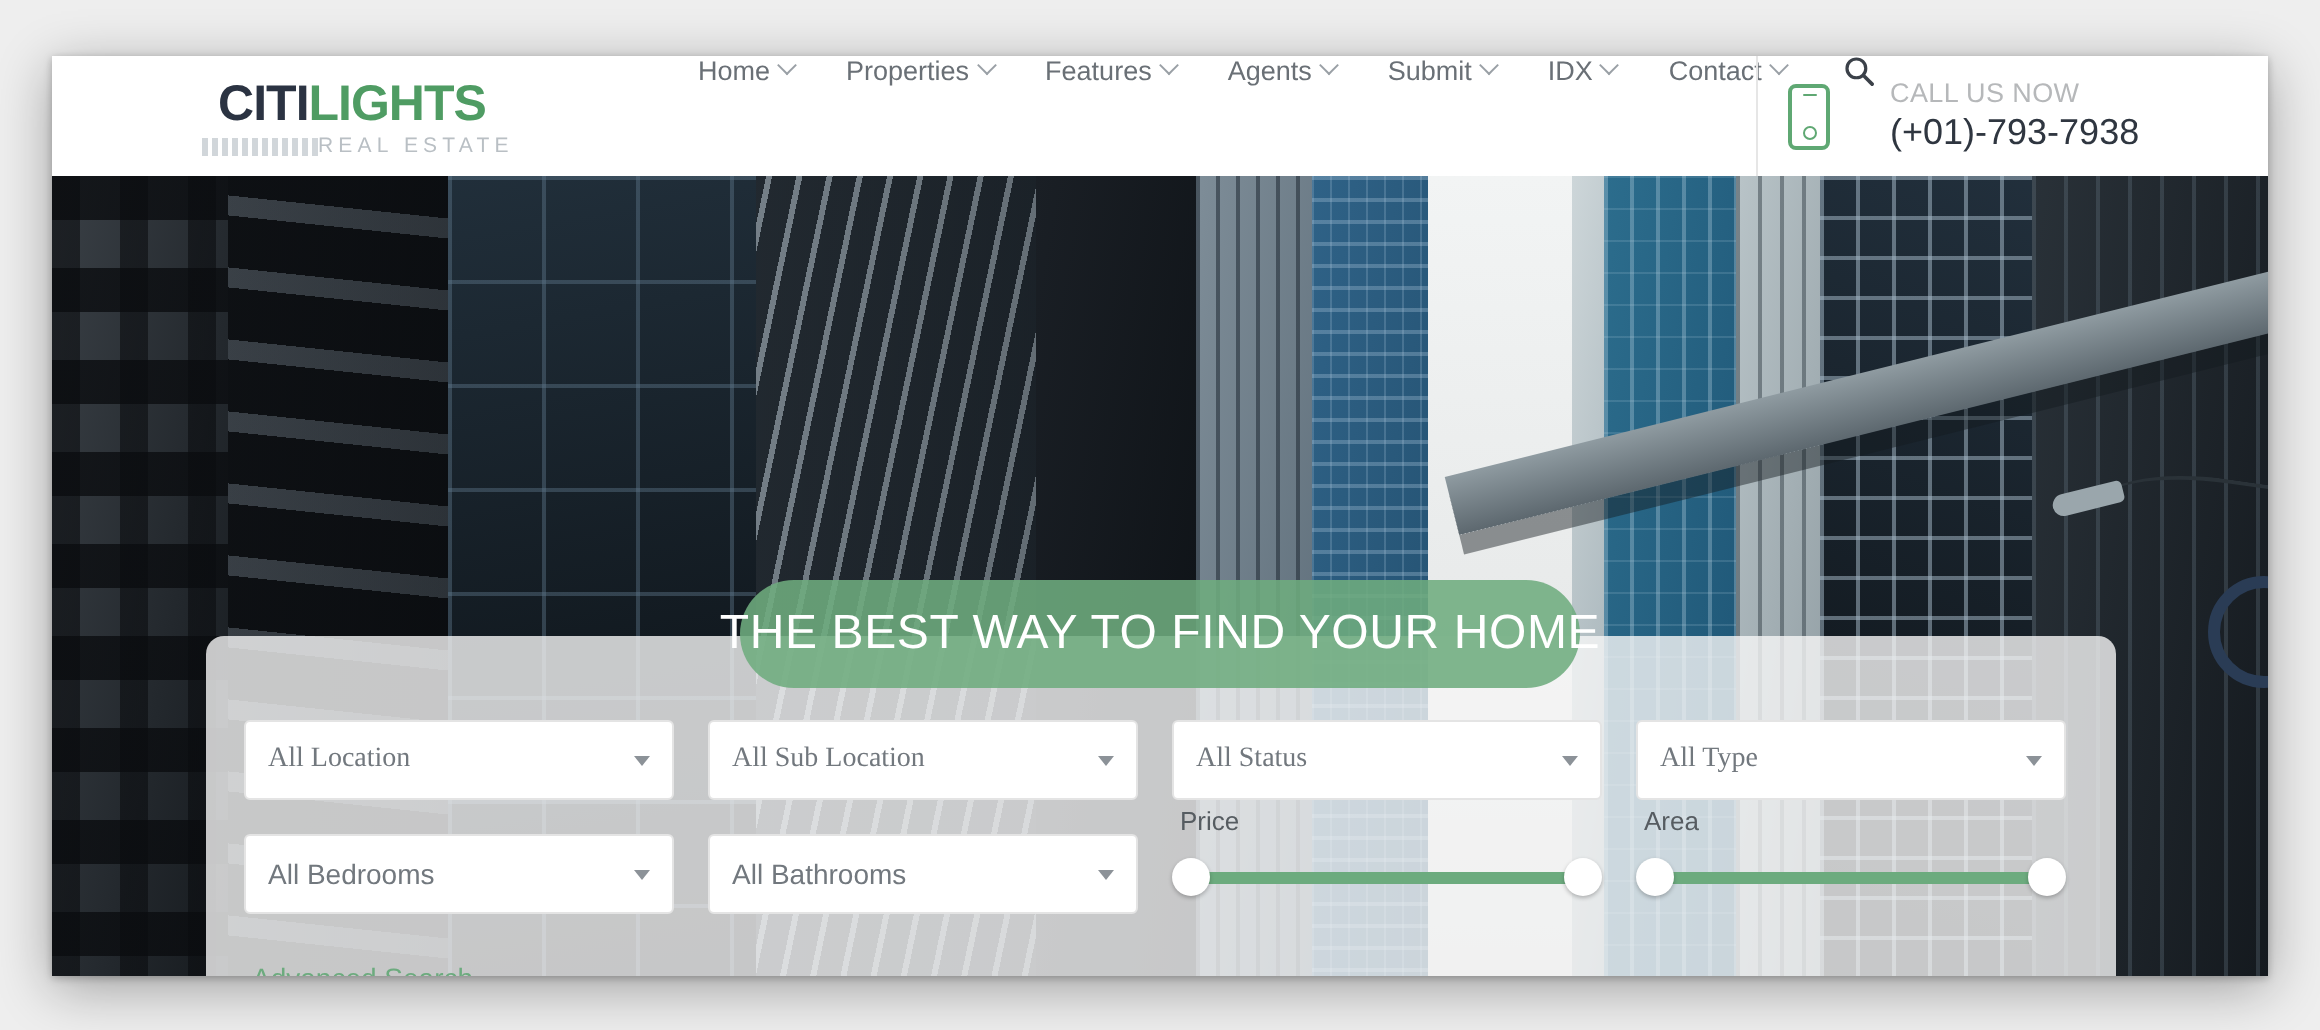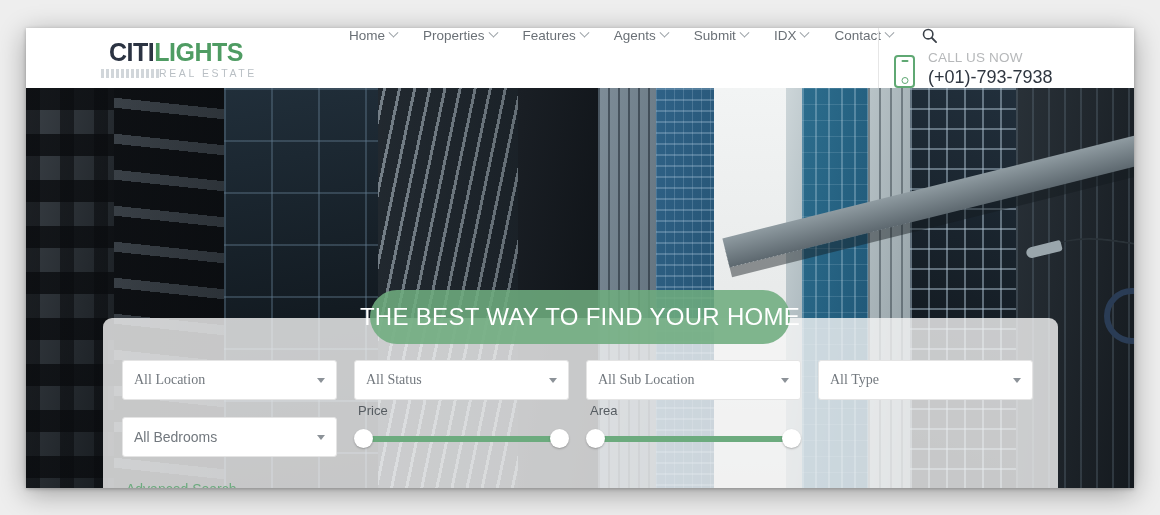--- a/index.html
+++ b/index.html
@@ -122,22 +122,22 @@
     height: 60px;
     background: #e6e6e6;
   }
 
   .call-box {
     position: absolute;
     left: 868px;
     top: 0;
     height: 60px;
     display: flex;
-    align-items: flex-end;
-    gap: 13px;
+    align-items: center;
+    gap: 30px;
   }
   .phone-icon {
     width: 21px;
     height: 33px;
     border: 2.3px solid #5fa873;
     border-radius: 4px;
     position: relative;
     flex: 0 0 auto;
   }
   .phone-icon::before {
@@ -547,36 +547,40 @@
       </div>
 
       <div class="search-panel">
 
         <div class="row1">
           <div class="select">
             <span>All Location</span>
             <span class="arw"></span>
           </div>
           <div class="select">
+            <span>All Sub Location</span>
+            <span class="arw"></span>
+          </div>
+          <div class="select">
             <span>All Status</span>
-            <span class="arw"></span>
-          </div>
-          <div class="select">
-            <span>All Sub Location</span>
             <span class="arw"></span>
           </div>
           <div class="select">
             <span>All Type</span>
             <span class="arw"></span>
           </div>
         </div>
 
         <div class="row2">
           <div class="select">
             <span>All Bedrooms</span>
+            <span class="arw"></span>
+          </div>
+          <div class="select">
+            <span>All Bathrooms</span>
             <span class="arw"></span>
           </div>
 
           <div class="slider-cell">
             <span class="slider-label">Price</span>
             <span class="slider-track"></span>
             <span class="knob knob-l"></span>
             <span class="knob knob-r"></span>
           </div>
 

